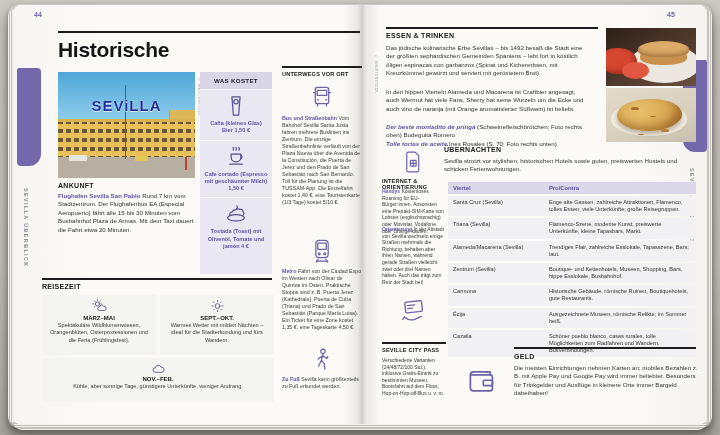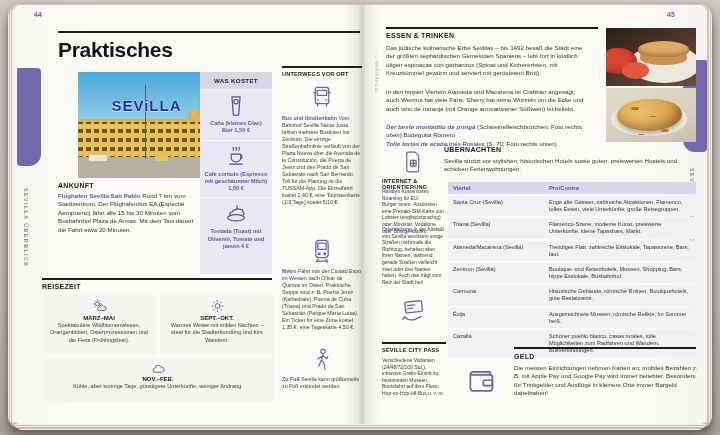--- a/index.html
+++ b/index.html
@@ -90,23 +90,23 @@
 <div class="abs edge-right"></div>
 <div class="abs edge-bottom"></div>
 <div class="abs spread"></div>
 <div class="abs spine"></div>
 
 <div class="abs pagenum" style="left:34px;top:11px;">44</div>
 <div class="abs tab" style="left:17px;top:68px;width:24px;height:98px;border-radius:2px 4px 12px 4px;"></div>
 <div class="abs spinelabel" style="left:23px;top:188px;height:150px;">SEVILLA ÜBERBLICK</div>
 
 <div class="abs rule" style="left:58px;top:31px;width:302px;height:2px;"></div>
-<div class="abs h-big" style="left:58px;top:38px;">Praktisches</div>
-
-<div class="abs ph-sev" style="left:58px;top:72px;width:137px;height:106px;margin-left:20px;">
+<div class="abs h-big" style="left:58px;top:38px;">Historische</div>
+
+<div class="abs ph-sev" style="left:58px;top:72px;width:137px;height:106px;">
   <div class="sev-bldg2"></div>
   <div class="sev-bldg"></div>
   <div class="sev-ground"></div>
   <div class="sev-pole"></div>
   <div class="sev-van"></div>
   <div class="sev-car"></div>
   <div class="sev-red"></div>
   <div class="sev-sign">SEViLLA</div>
 </div>
 <div class="abs credit" style="left:197px;top:78px;height:100px;">© SHUTTERSTOCK</div>

